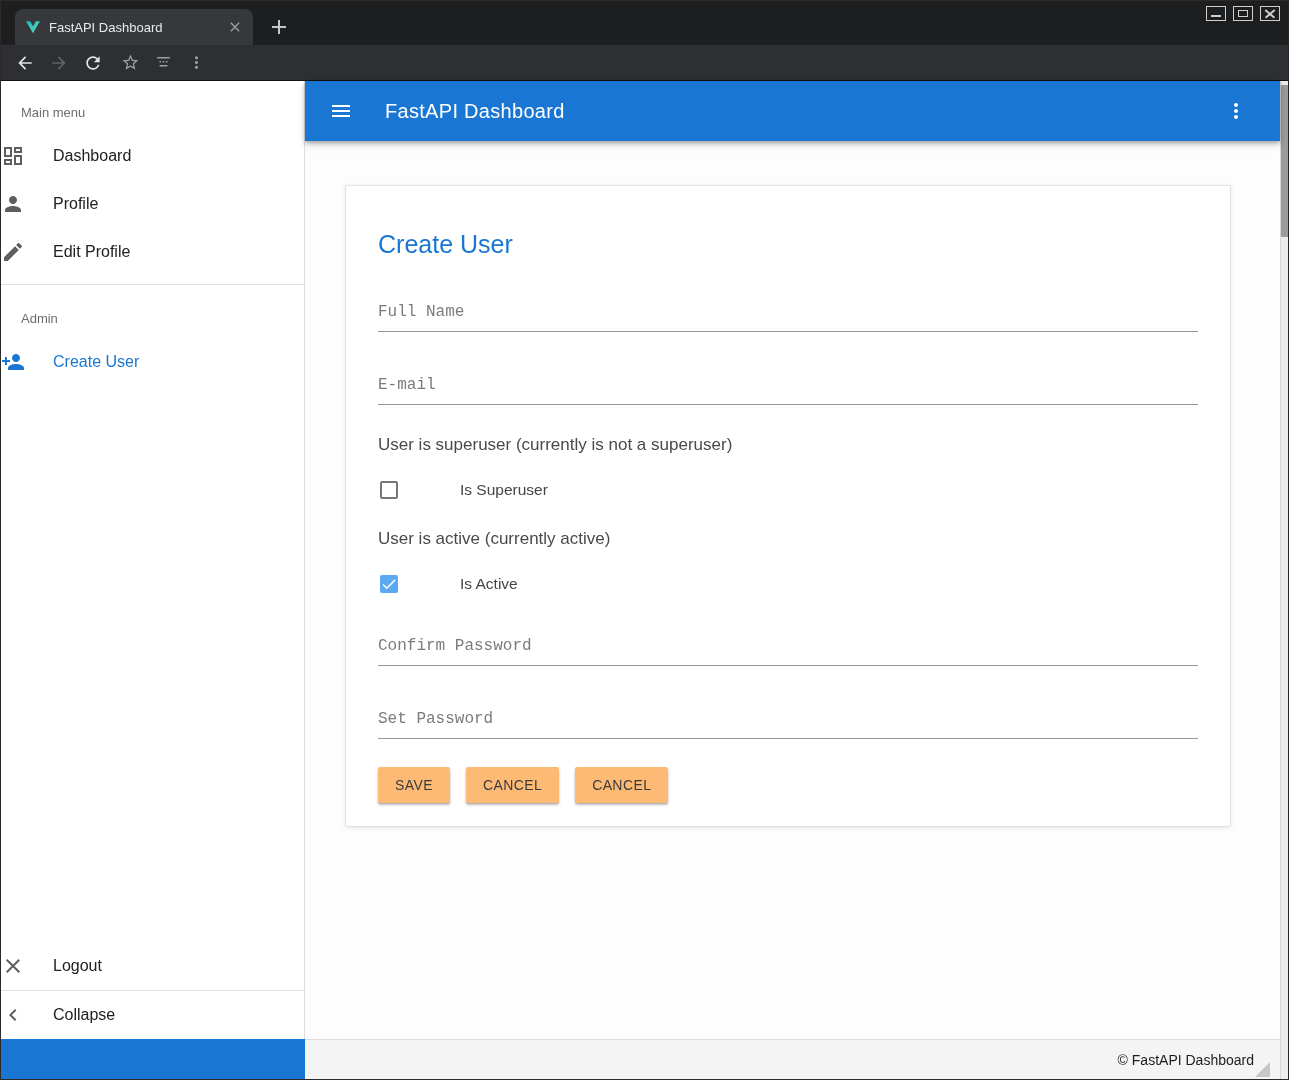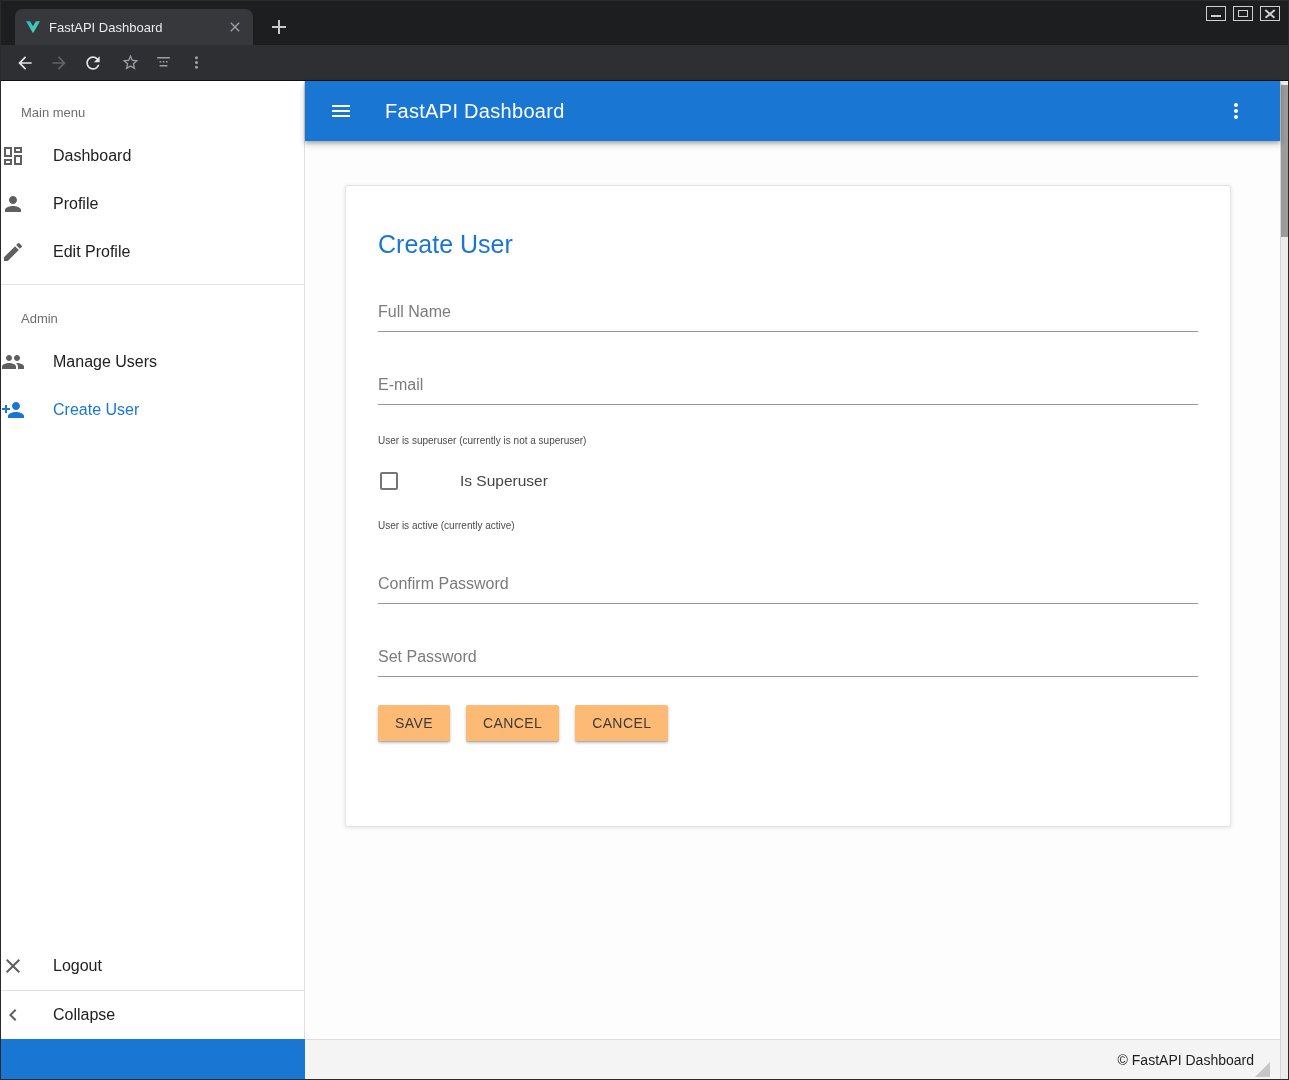--- a/index.html
+++ b/index.html
@@ -101,26 +101,26 @@
     position:absolute; left:40px; top:44px; width:886px; height:642px;
     background:#fff; border:1px solid #e3e3e3; border-radius:2px;
     box-shadow:0 1px 4px rgba(0,0,0,.10);
     padding:0 32px;
   }
   .card-title { margin-top:44px; font-size:25px; font-weight:400; color:#1976d2; }
 
   .text-field { margin-top:40px; }
   .text-field input {
     width:100%; border:none; border-bottom:1px solid #979797;
-    font-family:Liberation Sans, sans-serif;
+    font-family:Liberation Mono, monospace;
     font-size:16px; color:#ec4899; padding:4px 0 10px; background:transparent; outline:none;
   }
   .text-field input::placeholder { color:#7b7b7b; opacity:1; }
 
-  .hint { margin-top:30px; font-size:10px; color:#4a4a4a; }
+  .hint { margin-top:30px; font-size:17px; color:#4a4a4a; }
 
   .check-row { margin-top:26px; display:flex; align-items:center; cursor:pointer;gap:48px; }
   .checkbox {
     width:18px; height:18px; border-radius:2px; margin-left:2px;
     border:2px solid #767676; background:#fff;
   }
   .checkbox.checked { border:none; background:#5aa9f2; }
   .checkbox.checked svg { width:18px; height:18px; display:block; }
   .check-label { margin-left:14px; font-size:15.5px; color:#454545; }
 
@@ -258,28 +258,20 @@
           <path d="M3 17.25V21h3.75L17.81 9.94l-3.75-3.75L3 17.25zM20.71 7.04c.39-.39.39-1.02 0-1.41l-2.34-2.34a.9959.9959 0 0 0-1.41 0l-1.83 1.83 3.75 3.75 1.83-1.83z"></path>
         </svg>
     </span>
     <span class="lbl">Edit Profile</span>
   </div>
 
 
   <div class="divider"></div>
   <div class="side-section-label admin">Admin</div>
 
-  <div class="side-item">
-    <span class="icon">
-      <svg viewBox="0 0 24 24" fill="currentColor">
-          <path d="M16 11c1.66 0 2.99-1.34 2.99-3S17.66 5 16 5c-1.66 0-3 1.34-3 3s1.34 3 3 3zm-8 0c1.66 0 2.99-1.34 2.99-3S9.66 5 8 5C6.34 5 5 6.34 5 8s1.34 3 3 3zm0 2c-2.33 0-7 1.17-7 3.5V19h14v-2.5c0-2.33-4.67-3.5-7-3.5zm8 0c-.29 0-.62.02-.97.05 1.16.84 1.97 1.97 1.97 3.45V19h6v-2.5c0-2.33-4.67-3.5-7-3.5z"></path>
-        </svg>
-    </span>
-    <span class="lbl">Manage Users</span>
-  </div>
 
   <div class="side-item active">
     <span class="icon">
       <svg viewBox="0 0 24 24" fill="currentColor">
           <path d="M15 12c2.21 0 4-1.79 4-4s-1.79-4-4-4-4 1.79-4 4 1.79 4 4 4zm-9-2V7H4v3H1v2h3v3h2v-3h3v-2H6zm9 4c-2.67 0-8 1.34-8 4v2h16v-2c0-2.66-5.33-4-8-4z"></path>
         </svg>
     </span>
     <span class="lbl">Create User</span>
   </div>
 
@@ -335,20 +327,28 @@
 
     <div class="hint">User is superuser (currently is not a superuser)</div>
 
     <div class="check-row">
       <span class="checkbox"></span>
       <span class="check-label">Is Superuser</span>
     </div>
 
     <div class="hint">User is active (currently active)</div>
 
+    <div class="check-row">
+      <span class="checkbox checked">
+        <svg viewBox="0 0 24 24">
+            <path fill="#ffffff" d="M9 16.17 4.83 12l-1.42 1.41L9 19 21 7l-1.41-1.41z"></path>
+          </svg>
+      </span>
+      <span class="check-label">Is Active</span>
+    </div>
 
     <div class="text-field">
       <input type="text" placeholder="Confirm Password" style="">
     </div>
 
     <div class="text-field">
       <input type="text" placeholder="Set Password" style="">
     </div>
 
     <div class="btn-row">

